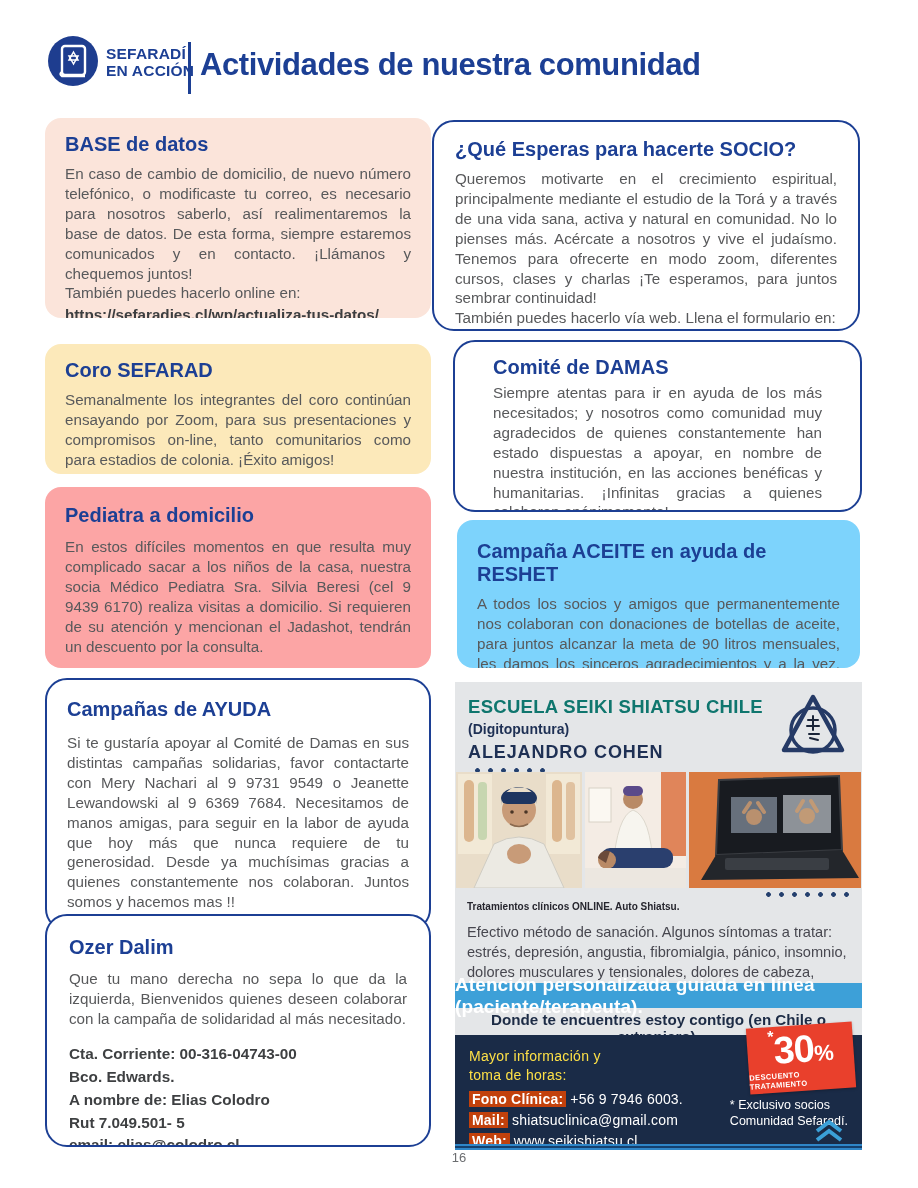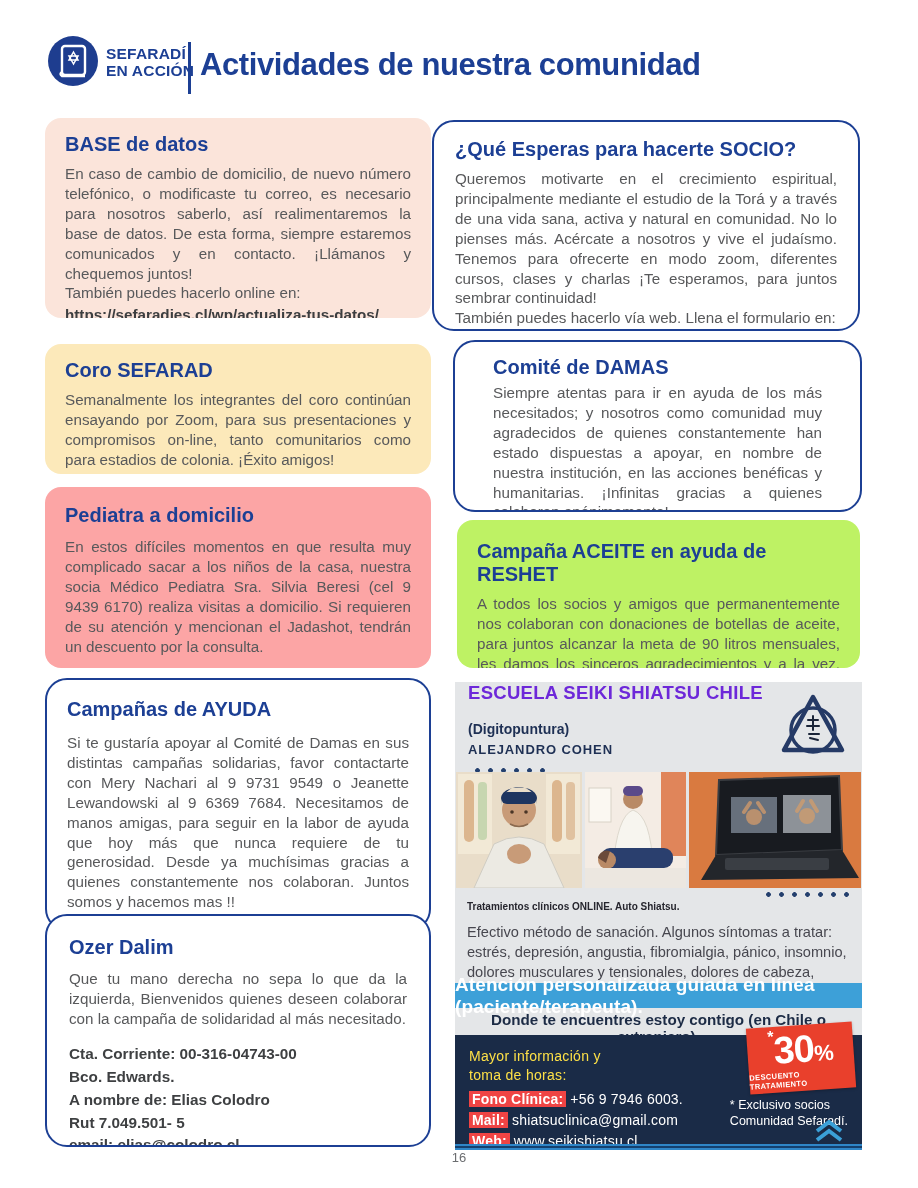--- a/index.html
+++ b/index.html
@@ -44,30 +44,30 @@
   .box-ayuda  { left:45px;  top:678px; width:386px; height:253px; padding:18px 20px; }
   .box-ayuda p { margin-top:12px; }
   .box-ozer   { left:45px;  top:914px; width:386px; height:233px; padding:20px 22px; }
   .box-ozer p { margin-top:10px; }
   .ozer-details { margin-top:14px; }
   .ozer-details div { color:#3e4042; font-weight:bold; font-size:15.3px; line-height:1.5; }
 
   .box-socio  { left:432px; top:120px; width:428px; height:211px; padding:16px 21px; }
   .box-damas  { left:453px; top:340px; width:409px; height:172px; padding:14px 38px; }
   .box-damas h2 { margin-bottom:4px; }
-  .box-aceite { left:457px; top:520px; width:403px; height:148px; background:#bef264; padding-top:20px; }
+  .box-aceite { left:457px; top:520px; width:403px; height:148px; background:#7dd3fc; padding-top:20px; }
 
   
   .ad {
     position:absolute; left:455px; top:682px; width:407px; height:468px;
     background:#e4e6e8; overflow:hidden;
   }
-  .ad-school { position:absolute; left:13px; top:0; color:#6d28d9; font-weight:bold; font-size:18.5px; letter-spacing:0.3px; }
+  .ad-school { position:absolute; left:13px; top:14px; color:#0f766e; font-weight:bold; font-size:18.5px; letter-spacing:0.3px; }
   .ad-sub    { position:absolute; left:13px; top:39px; color:#1e3054; font-weight:bold; font-size:14px; }
-  .ad-person { position:absolute; left:13px; top:60px; color:#1e3054; font-weight:bold; font-size:13px; letter-spacing:0.9px; }
+  .ad-person { position:absolute; left:13px; top:60px; color:#1e3054; font-weight:bold; font-size:18px; letter-spacing:0.9px; }
   .seiki-logo { position:absolute; right:12px; top:8px; }
   .dots {
     position:absolute; height:7px;
     background-image: radial-gradient(circle, #24406e 0 2.1px, transparent 2.5px);
     background-size: 13px 7px; background-position: 2px 1px;
   }
   .dots-1 { left:14px; top:84px; width:80px; }
   .dots-2 { right:10px; top:208px; width:92px; }
   .photos { position:absolute; left:1px; top:90px; width:405px; height:116px; display:flex; gap:3px; }
   .photos svg { display:block; }
@@ -85,21 +85,21 @@
   .ad-footer {
     position:absolute; left:0; top:353px; width:100%; height:115px;
     background:#1a2b47;
   }
   .ad-footer::after {
     content:""; position:absolute; left:0; bottom:0; width:100%; height:6px;
     background: repeating-linear-gradient(180deg,#2f86c8 0 2px,#15406e 2px 4px,#2f86c8 4px 6px);
   }
   .ad-info { position:absolute; left:14px; top:12px; color:#fde047; font-size:14px; line-height:1.35; letter-spacing:0.3px; }
   .contact-lines { position:absolute; left:14px; top:54px; font-size:14px; line-height:1.5; color:#ffffff; letter-spacing:0.2px; }
-  .hl { background:#ef4444; color:#ffffff; font-weight:bold; padding:0 3px; }
+  .hl { background:#c2410c; color:#ffffff; font-weight:bold; padding:0 3px; }
   .badge {
     position:absolute; right:8px; top:-10px; width:106px; height:66px;
     background:#e9402c; transform:rotate(-4deg);
     display:flex; flex-direction:column; align-items:center; justify-content:center;
     box-shadow: 0 1px 3px rgba(0,0,0,0.25);
   }
   .badge .pct { color:#ffffff; font-weight:bold; font-size:38px; line-height:0.9; letter-spacing:-1px; }
   .badge .pct .star { font-size:16px; vertical-align:22px; }
   .badge .pct .sign { font-size:22px; }
   .badge .lbl { color:#ffffff; font-weight:bold; font-size:7.5px; letter-spacing:0.4px; margin-top:3px; }

